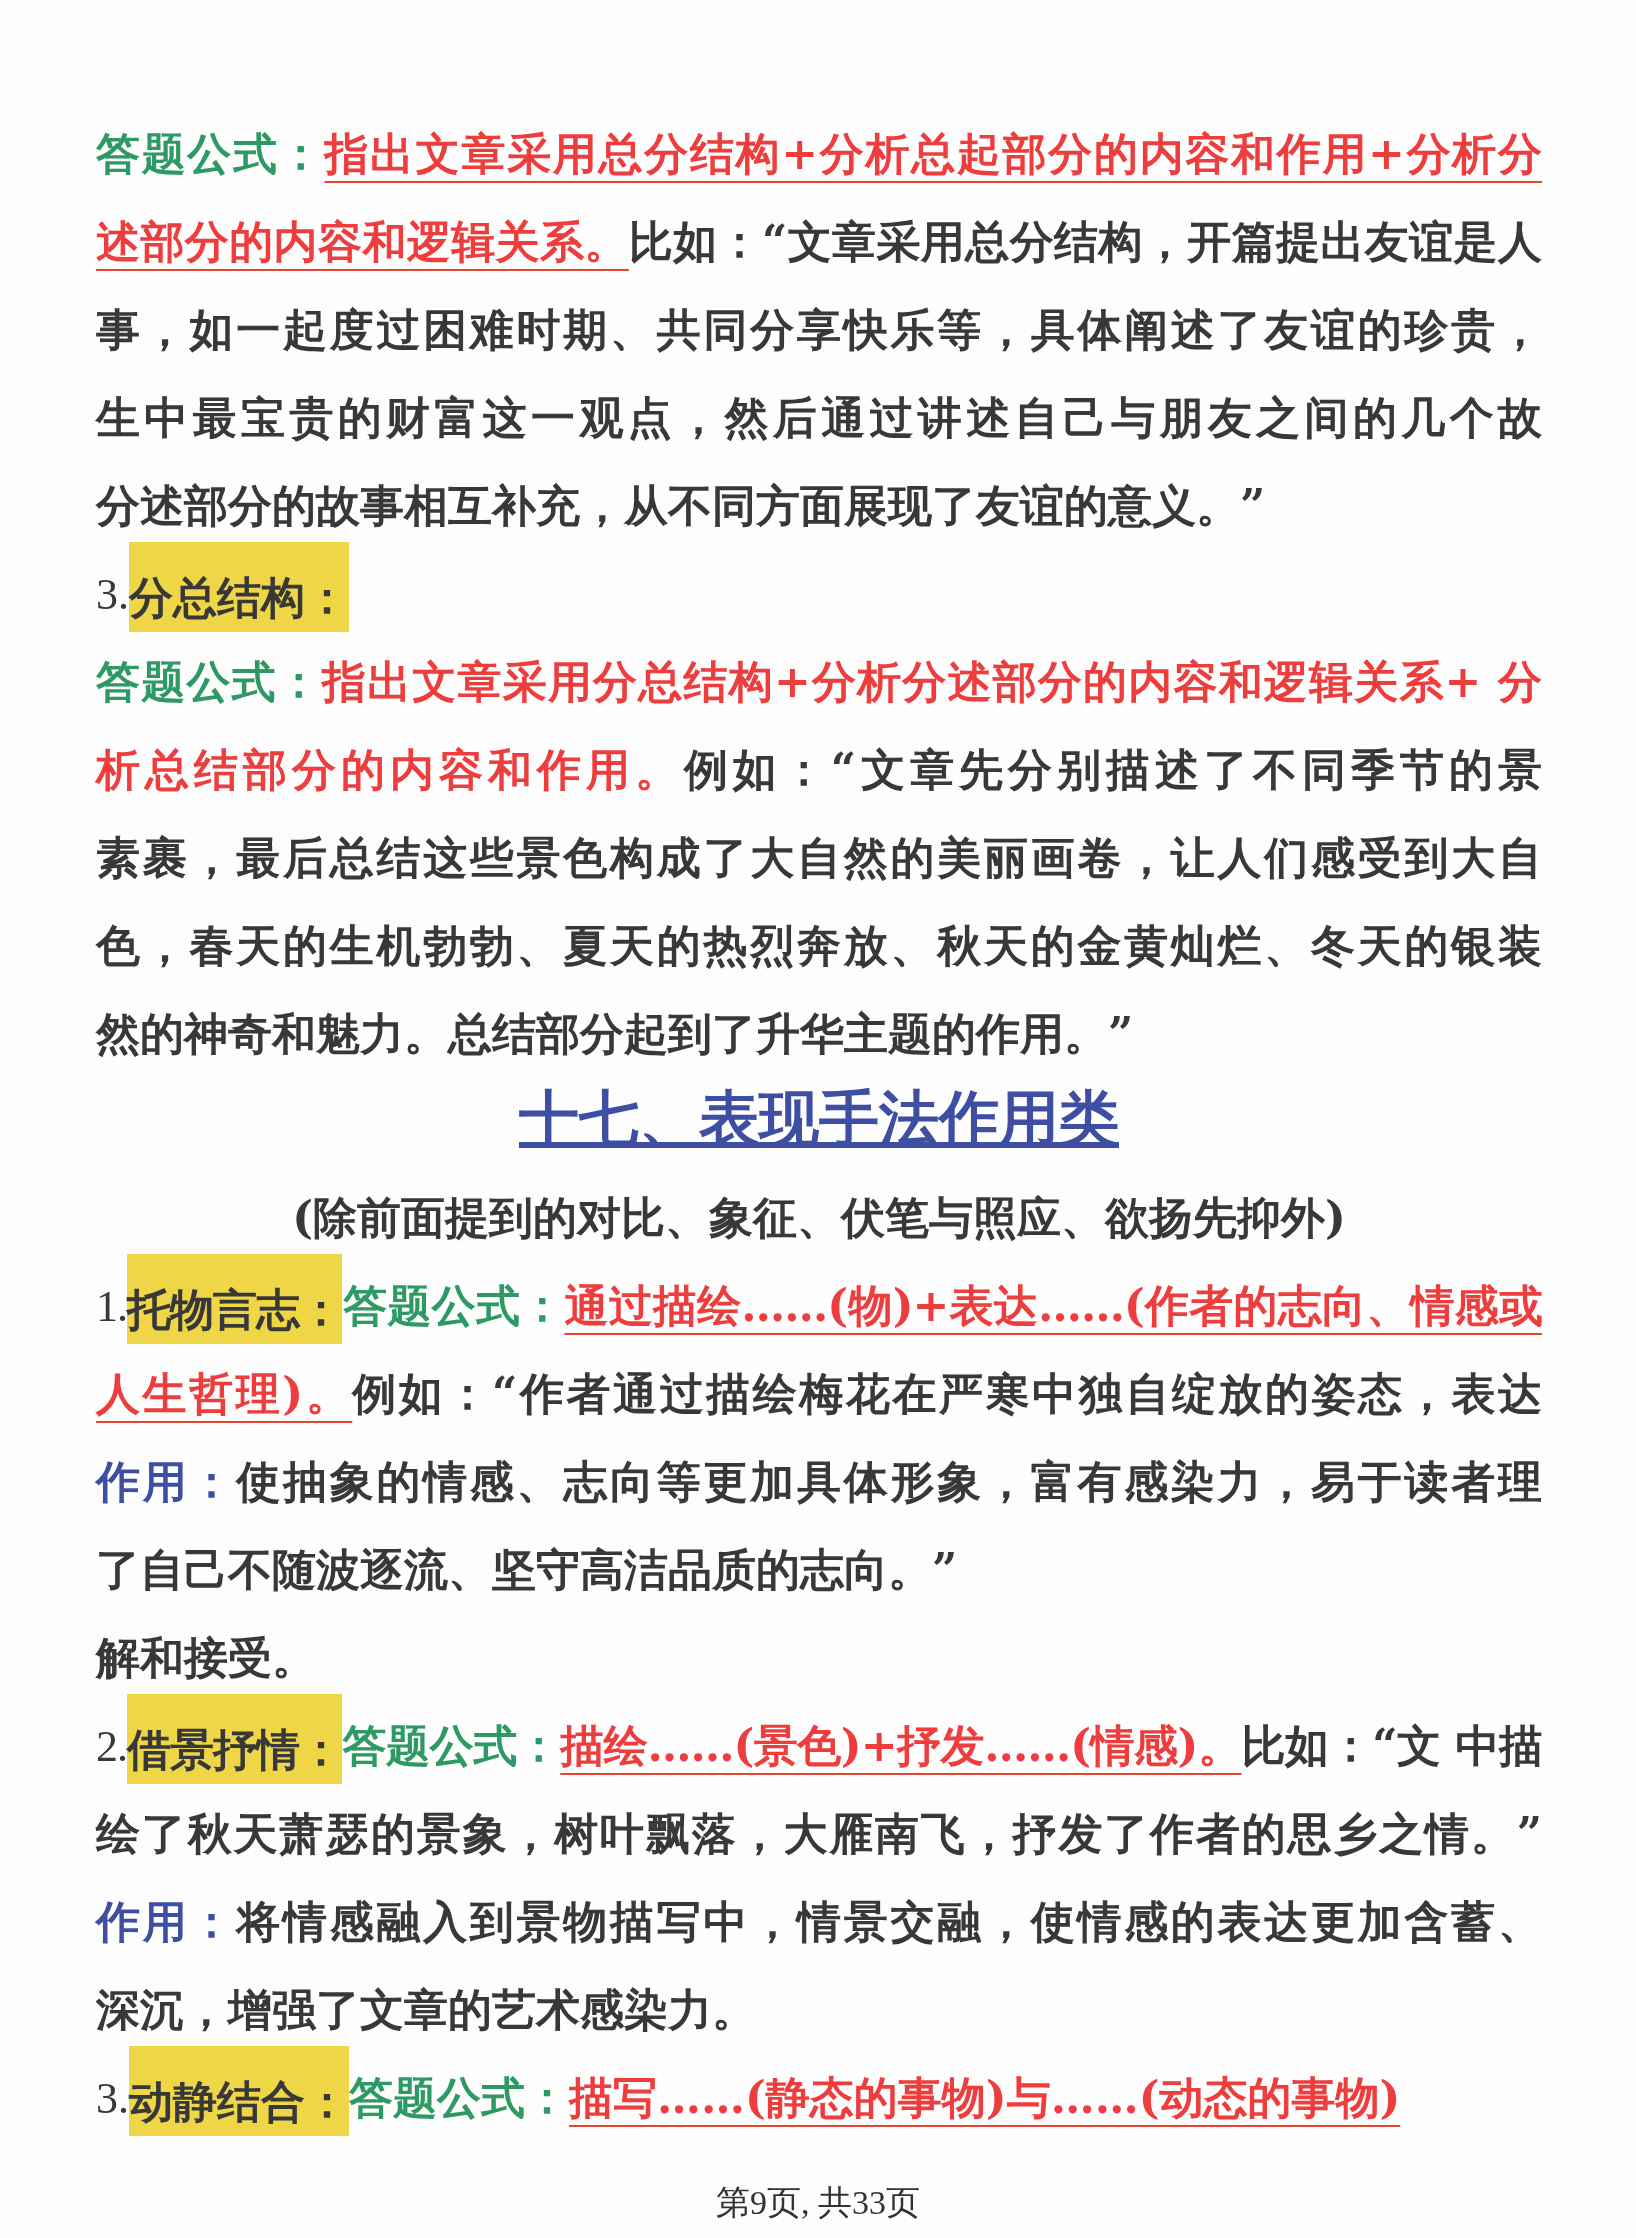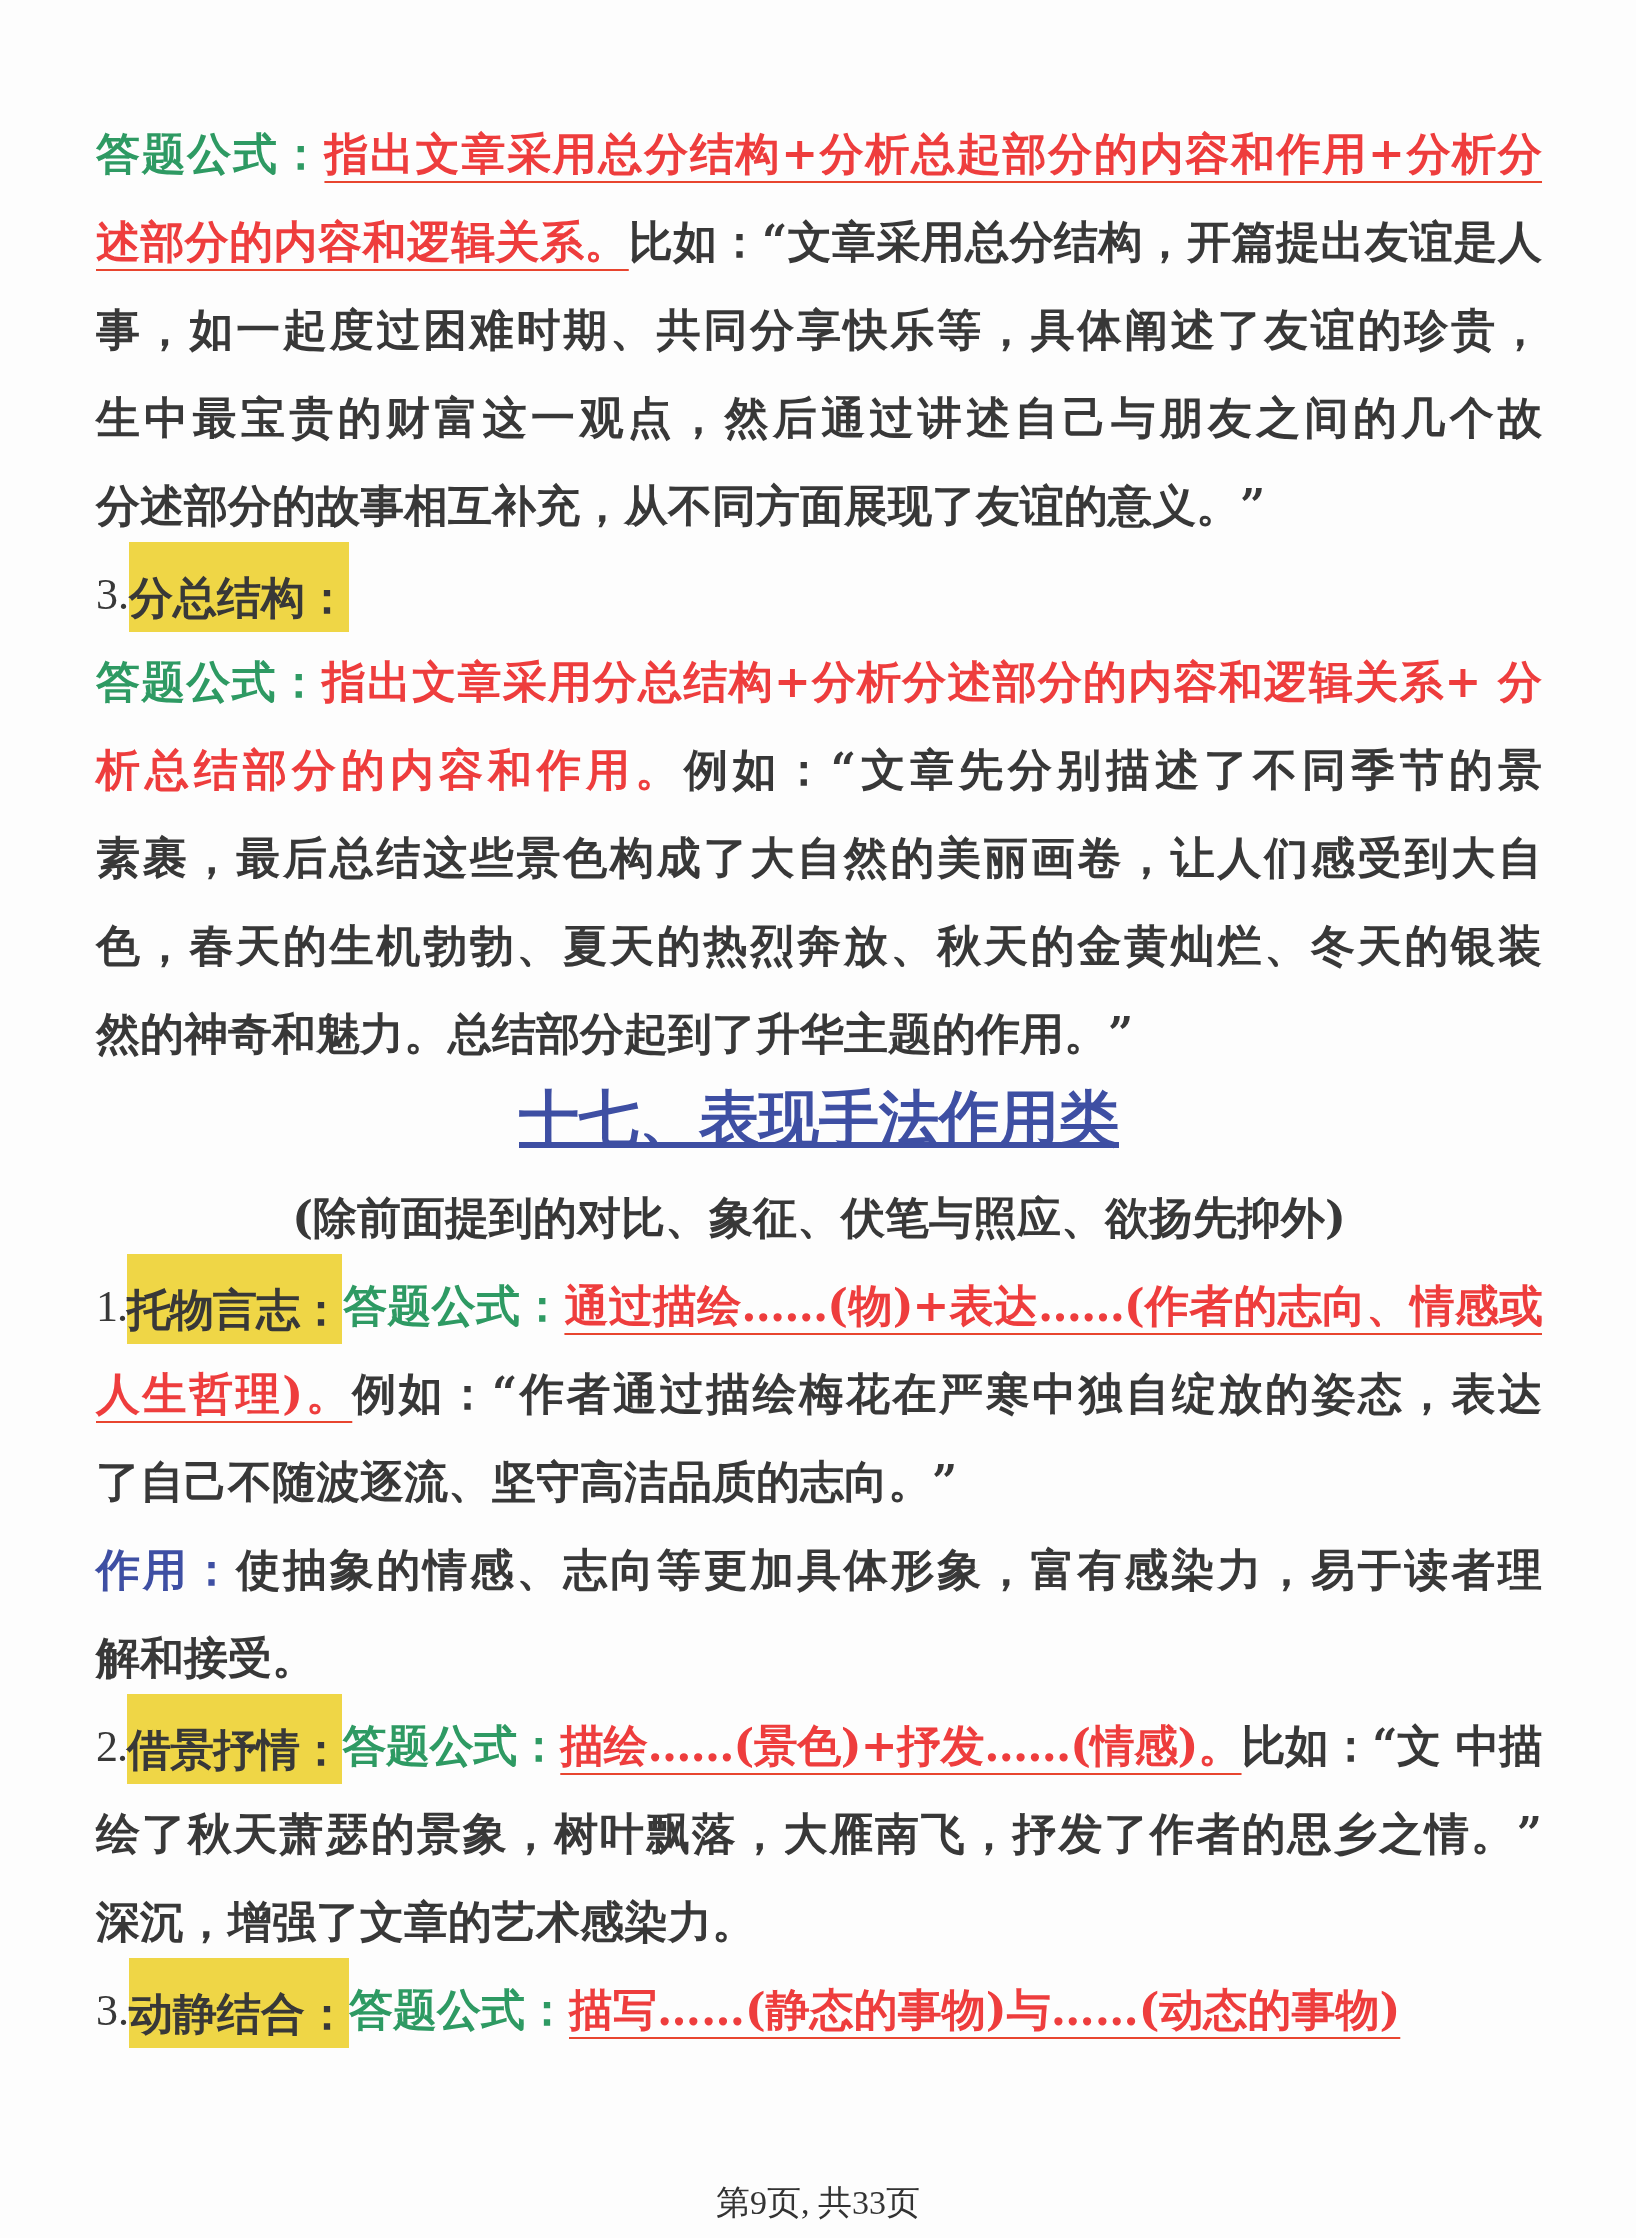--- a/index.html
+++ b/index.html
@@ -53,26 +53,27 @@
     <div class="line j"><span class="r">析总结部分的内容和作用。</span><span>例如：</span><span>“文章先分别描述了不同季节的景</span></div>
     <div class="line j"><span>素裹，最后总结这些景色构成了大自然的美丽画卷，让人们感受到大自</span></div>
     <div class="line j"><span>色，春天的生机勃勃、夏天的热烈奔放、秋天的金黄灿烂、冬天的银装</span></div>
     <div class="line"><span>然的神奇和魅力。总结部分起到了升华主题的作用。”</span></div>
 
     <div class="heading">十七、表现手法作用类</div>
     <div class="subtitle">(除前面提到的对比、象征、伏笔与照应、欲扬先抑外)</div>
 
     <div class="line j tight"><span class="num">1.</span><span class="hl">托物言志：</span><span class="g">答题公式：</span><span class="r ul">通过描绘……(物)+表达……(作者的志向、情感或</span></div>
     <div class="line j"><span class="r ul">人生哲理)。</span><span>例如：</span><span>“作者通过描绘梅花在严寒中独自绽放的姿态，表达</span></div>
+    <div class="line j"><span class="b">作用：</span><span>使抽象的情感、志向等更加具体形象，富有感染力，易于读者理</span></div>
     <div class="line"><span>了自己不随波逐流、坚守高洁品质的志向。”</span></div>
-    <div class="line j"><span class="b">作用：</span><span>使抽象的情感、志向等更加具体形象，富有感染力，易于读者理</span></div>
     <div class="line"><span>解和接受。</span></div>
 
     <div class="line j tight"><span class="num">2.</span><span class="hl">借景抒情：</span><span class="g">答题公式：</span><span class="r ul">描绘……(景色)+抒发……(情感)。</span><span>比如：</span><span>“文 中描</span></div>
     <div class="line j"><span>绘了秋天萧瑟的景象，树叶飘落，大雁南飞，抒发了作者的思乡之情。”</span></div>
+    <div class="line j"><span class="b">作用：</span><span>将情感融入到景物描写中，情景交融，使情感的表达更加含蓄、</span></div>
     <div class="line"><span>深沉，增强了文章的艺术感染力。</span></div>
 
     <div class="line"><span class="num">3.</span><span class="hl">动静结合：</span><span class="g">答题公式：</span><span class="r ul">描写……(静态的事物)与……(动态的事物)</span></div>
 
   </div>
 
   <div class="footer">第9页, 共33页</div>
 </div>
 
 </body></html>

